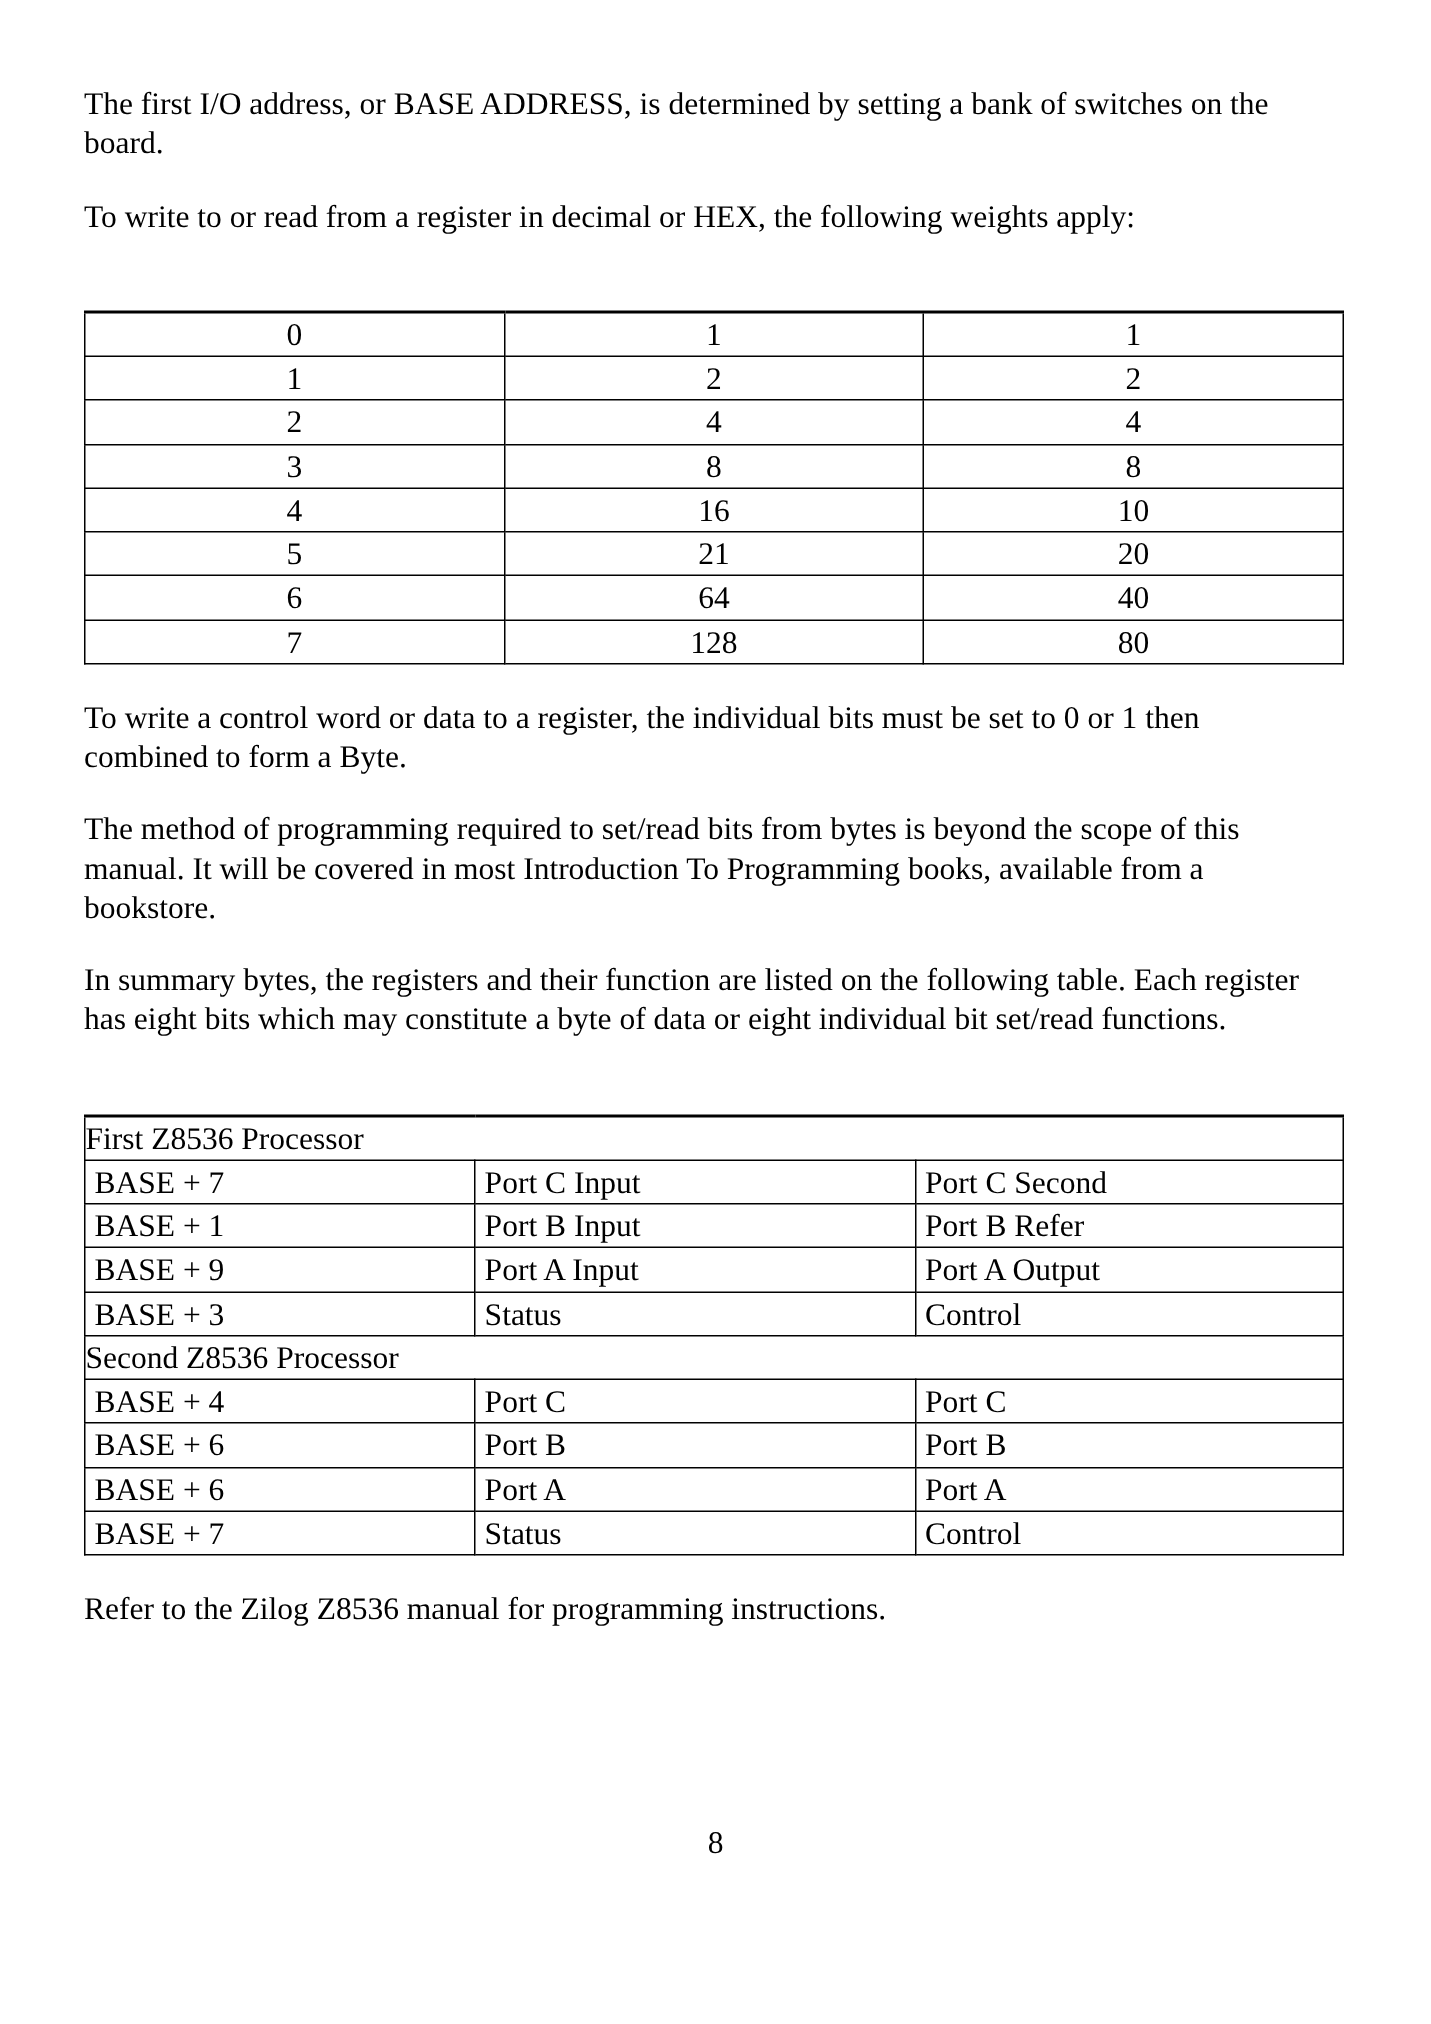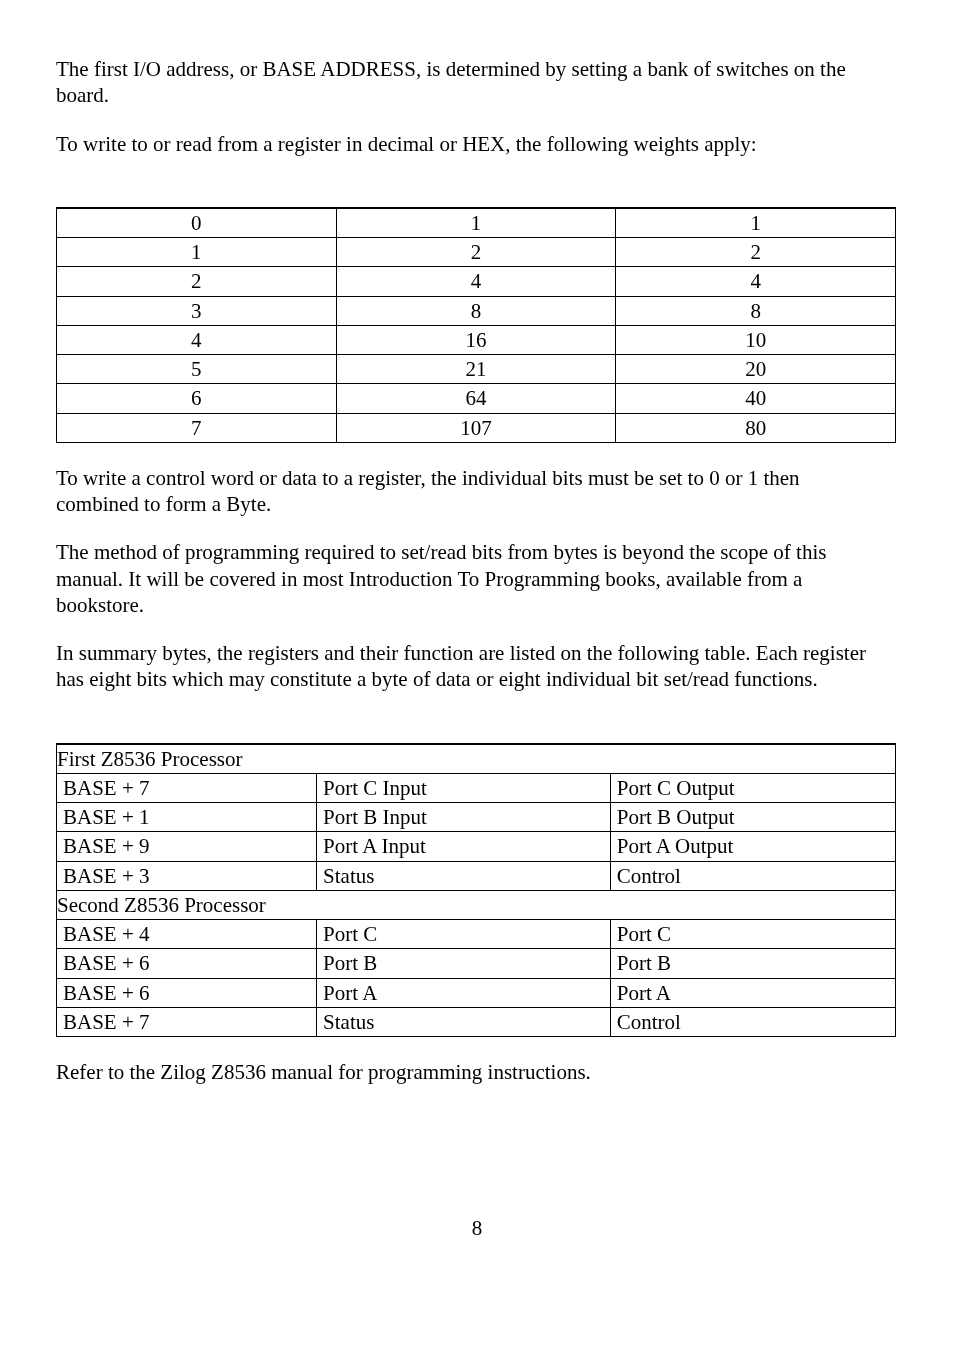--- a/index.html
+++ b/index.html
@@ -110,21 +110,21 @@
         <td>21</td>
         <td>20</td>
       </tr>
   <tr>
         <td>6</td>
         <td>64</td>
         <td>40</td>
       </tr>
   <tr>
         <td>7</td>
-        <td>107</td>
+        <td>128</td>
         <td>80</td>
       </tr>
 </tbody>
   </table>
 
 <p><span>To write a control word or data to a register, the individual bits must be set to 0 or 1 then combined to form a Byte.</span></p>
 
 <p><span>The method of programming required to set/read bits from bytes is beyond the scope of this manual.  It will be covered in most Introduction To Programming books, available from a bookstore.</span></p>
 
 <p><span>In summary bytes, the registers and their function are listed on the following table.  Each register has eight bits which may constitute a byte of data or eight individual bit set/read functions.</span></p>
@@ -135,26 +135,26 @@
     <td></td>
     <td></td>
     <td></td>
   </tr>
   <tr class="section">
     <td colspan="3">First Z8536 Processor</td>
   </tr>
   <tr>
         <td>BASE + 7</td>
         <td>Port C Input</td>
-        <td>Port C Output</td>
+        <td>Port C Second</td>
       </tr>
   <tr>
         <td>BASE + 1</td>
         <td>Port B Input</td>
-        <td>Port B Output</td>
+        <td>Port B Refer</td>
       </tr>
   <tr>
         <td>BASE + 9</td>
         <td>Port A Input</td>
         <td>Port A Output</td>
       </tr>
   <tr>
         <td>BASE + 3</td>
         <td>Status</td>
         <td>Control</td>

